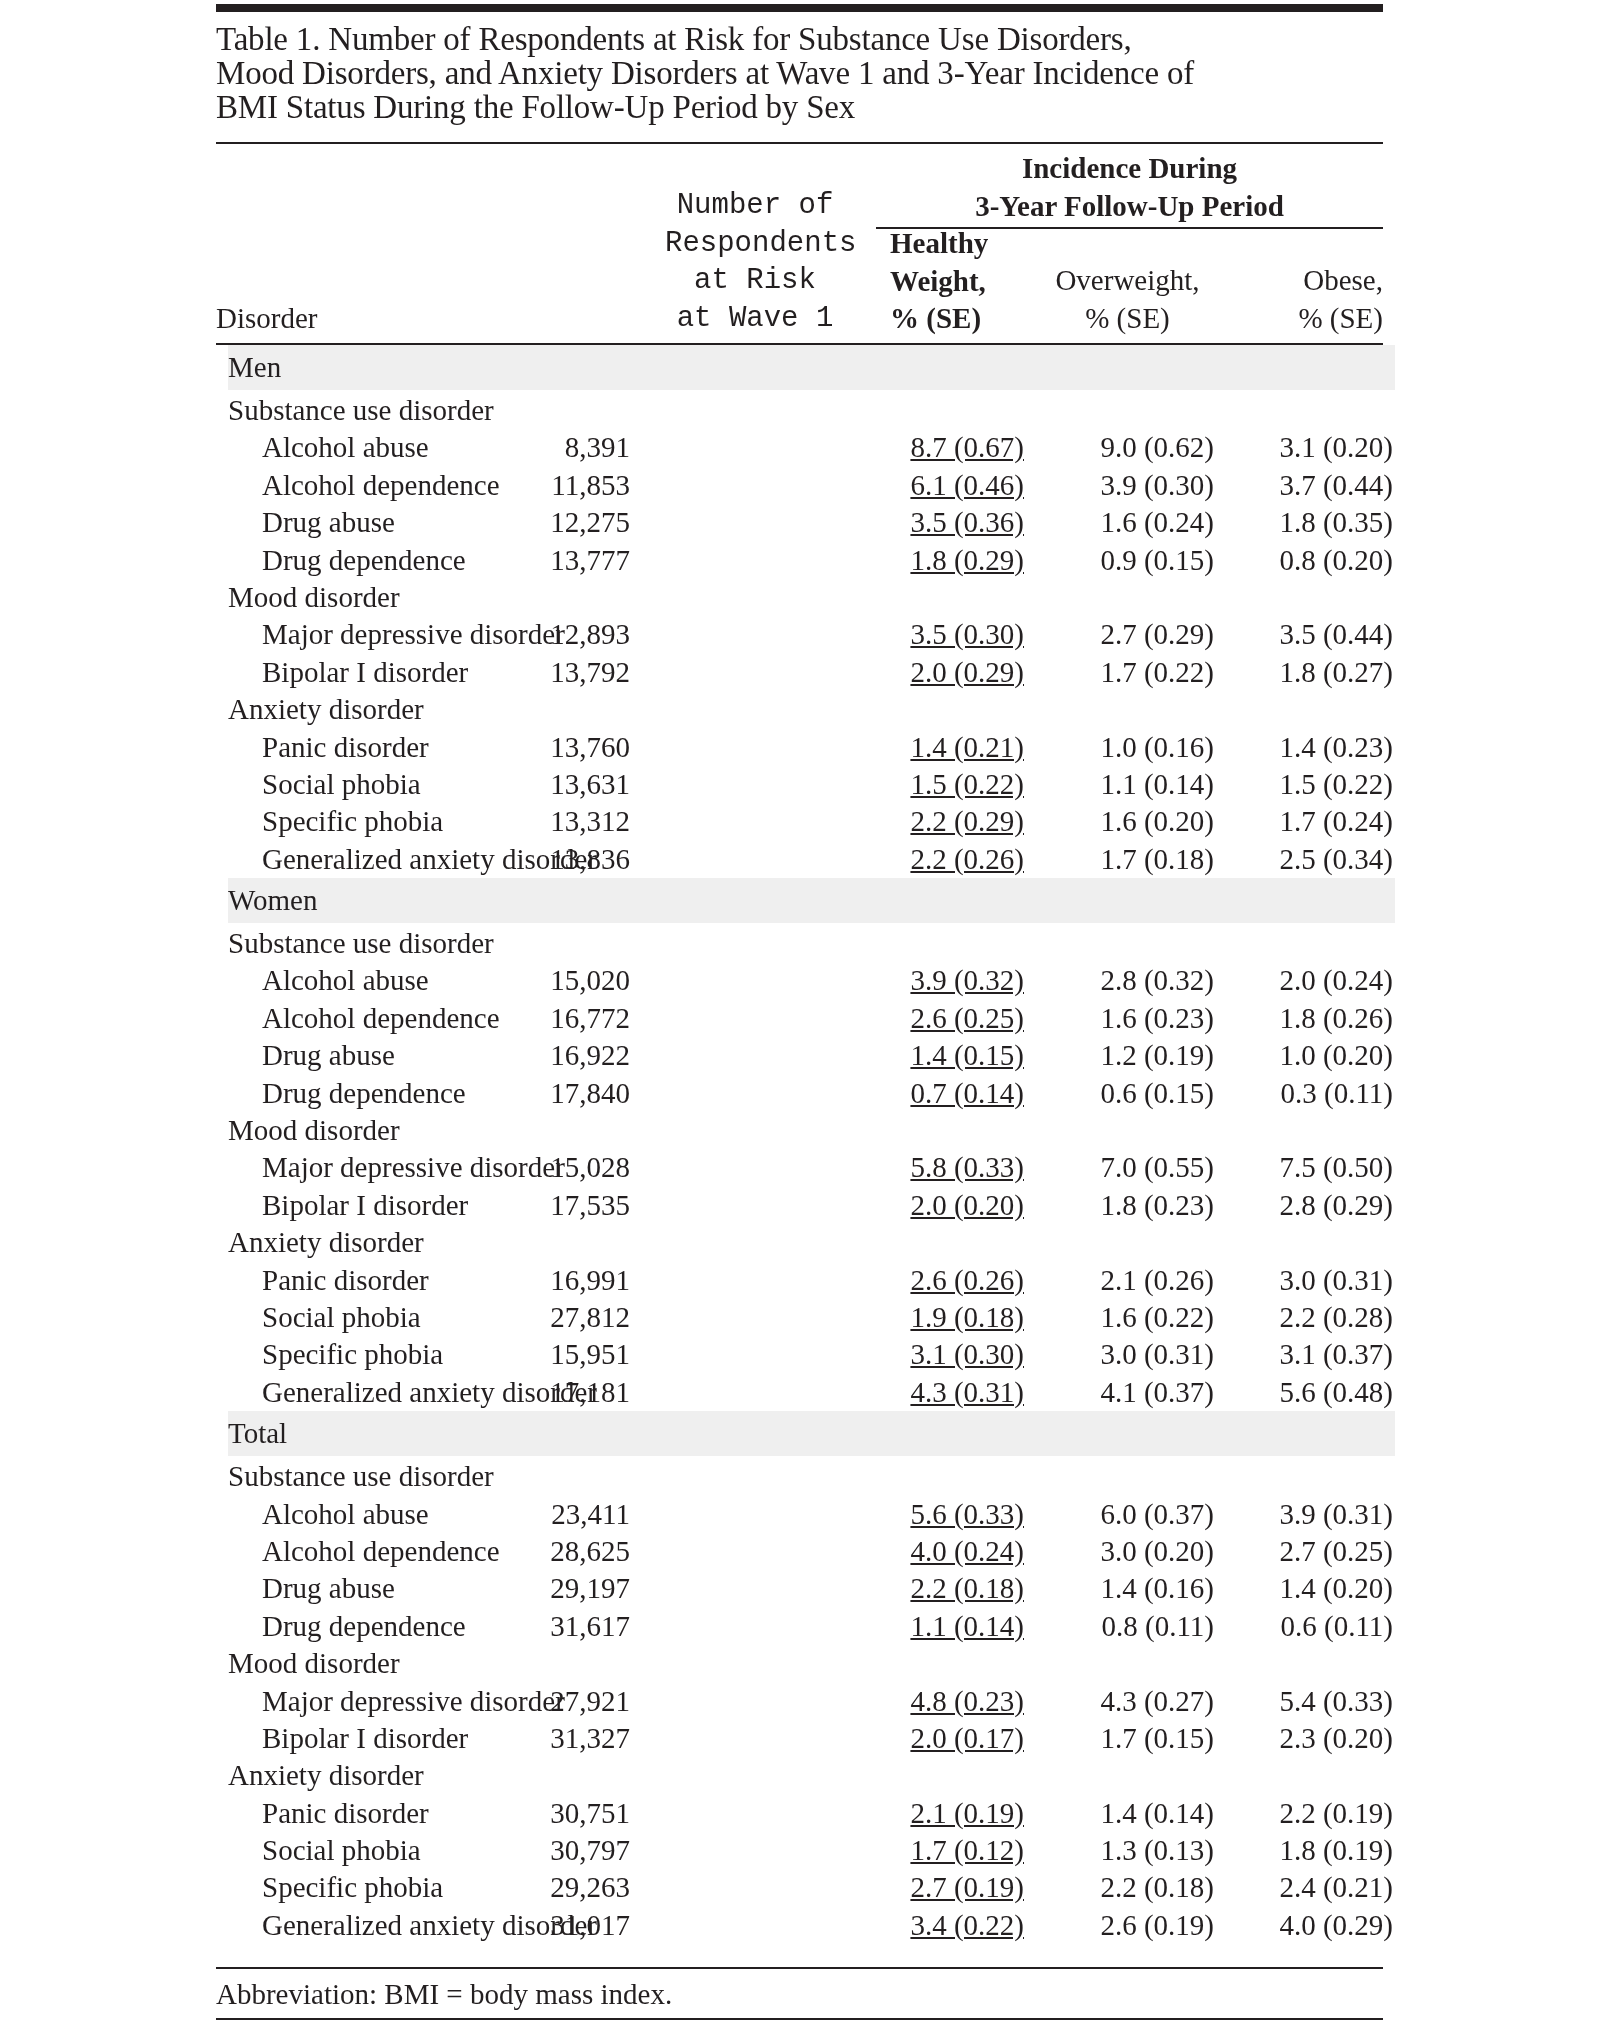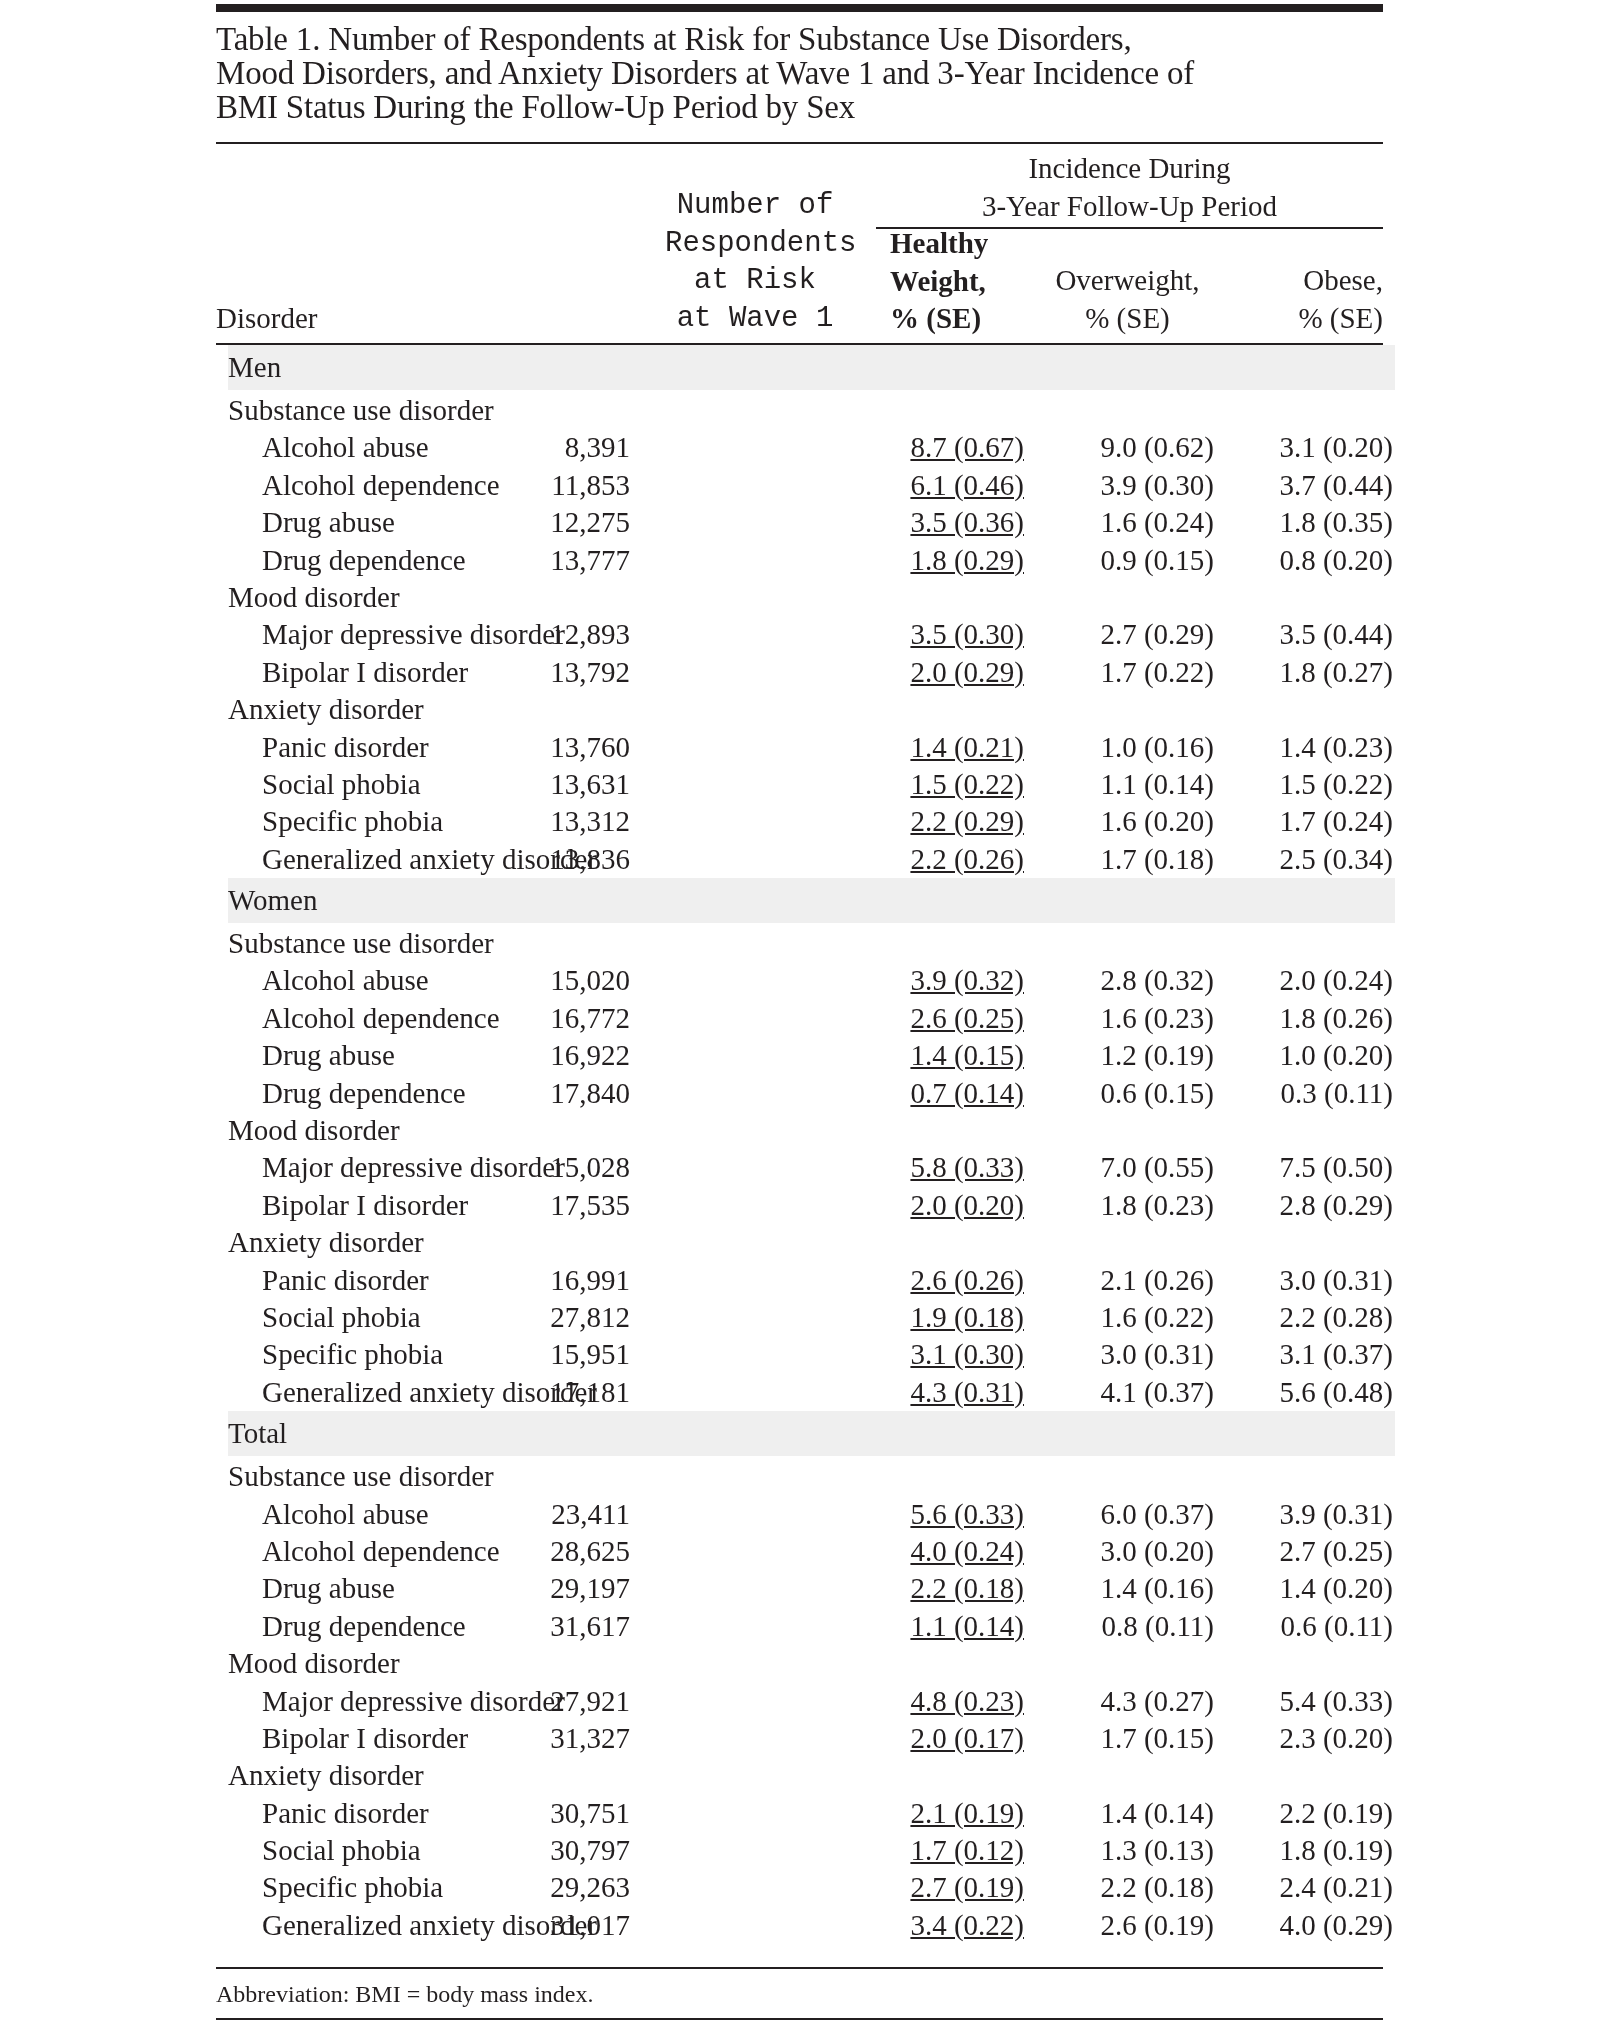--- a/index.html
+++ b/index.html
@@ -13,39 +13,39 @@
   #bottom-rule { top: 1967px; height: 2px; }
   #final-rule { top: 2018px; height: 2px; }
 
   #title { position: absolute; left: 216px; top: 22px; width: 1167px;
            font-size: 33px; line-height: 34px; margin: 0; font-weight: normal; letter-spacing: -0.2px; }
   #title span { display: block; white-space: nowrap; }
 
   .hdr { position: absolute; font-size: 29px; line-height: 37.5px; white-space: nowrap; }
   #h-disorder { left: 216px; top: 300px; }
   #h-number { left: 665px; width: 180px; top: 187px; text-align: center; font-family: Liberation Mono, monospace; }
-  #h-spanner { left: 876px; width: 507px; top: 150px; text-align: center; }
+  #h-spanner { left: 876px; width: 507px; top: 150px; text-align: center; font-weight: bold; }
   #h-healthy { left: 880px; width: 140px; top: 225px; text-align: left; padding-left: 10px; font-weight: bold; }
   #h-over { left: 1040px; width: 175px; top: 262px; text-align: center; }
   #h-obese { left: 1240px; width: 143px; top: 262px; text-align: right; }
   .hdr span { display: block; }
 
   #table-body { position: absolute; left: 216px; top: 345px; width: 1167px; margin-left: 12px; }
   .band { height: 45px; background: #efefef; font-size: 29px; line-height: 45px; margin-bottom: 2px; }
   .row { position: relative; height: 37.4px; font-size: 29px; line-height: 37.4px; white-space: nowrap; }
   .row .lbl { position: absolute; left: 0; top: 0; }
   .row.item .lbl { left: 34px; }
   .row .c { position: absolute; top: 0; text-align: right; }
   .c-n { right: 765px; }
   .c-h { right: 371px; text-decoration: underline; }
   .c-o { right: 181px; }
   .c-b { right: 2px; }
   .section { margin-bottom: 0; }
 
-  #footnote { position: absolute; left: 216px; top: 1976px; font-size: 24px; line-height: 37px; white-space: nowrap; }
+  #footnote { position: absolute; left: 216px; top: 1976px; font-size: 29px; line-height: 37px; white-space: nowrap; }
 </style>
 </head>
 <body>
 
 <div class="rule" id="top-bar"></div>
 
 <h1 id="title">
   <span>Table 1. Number of Respondents at Risk for Substance Use Disorders,</span>
   <span>Mood Disorders, and Anxiety Disorders at Wave 1 and 3-Year Incidence of</span>
   <span>BMI Status During the Follow-Up Period by Sex</span>

